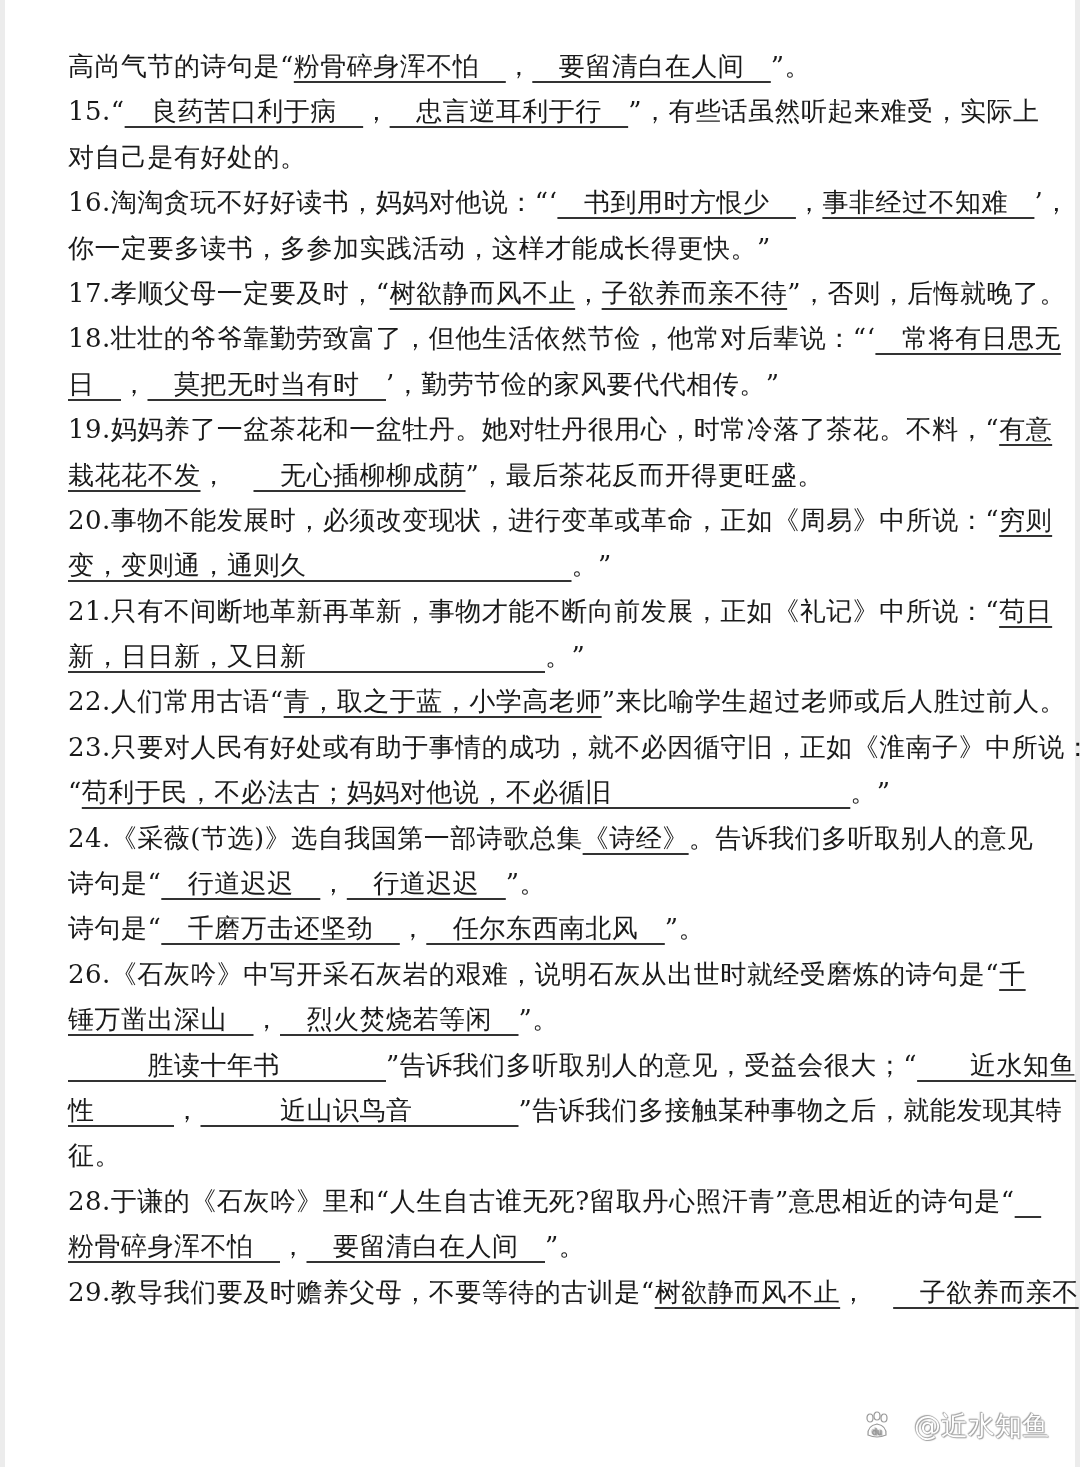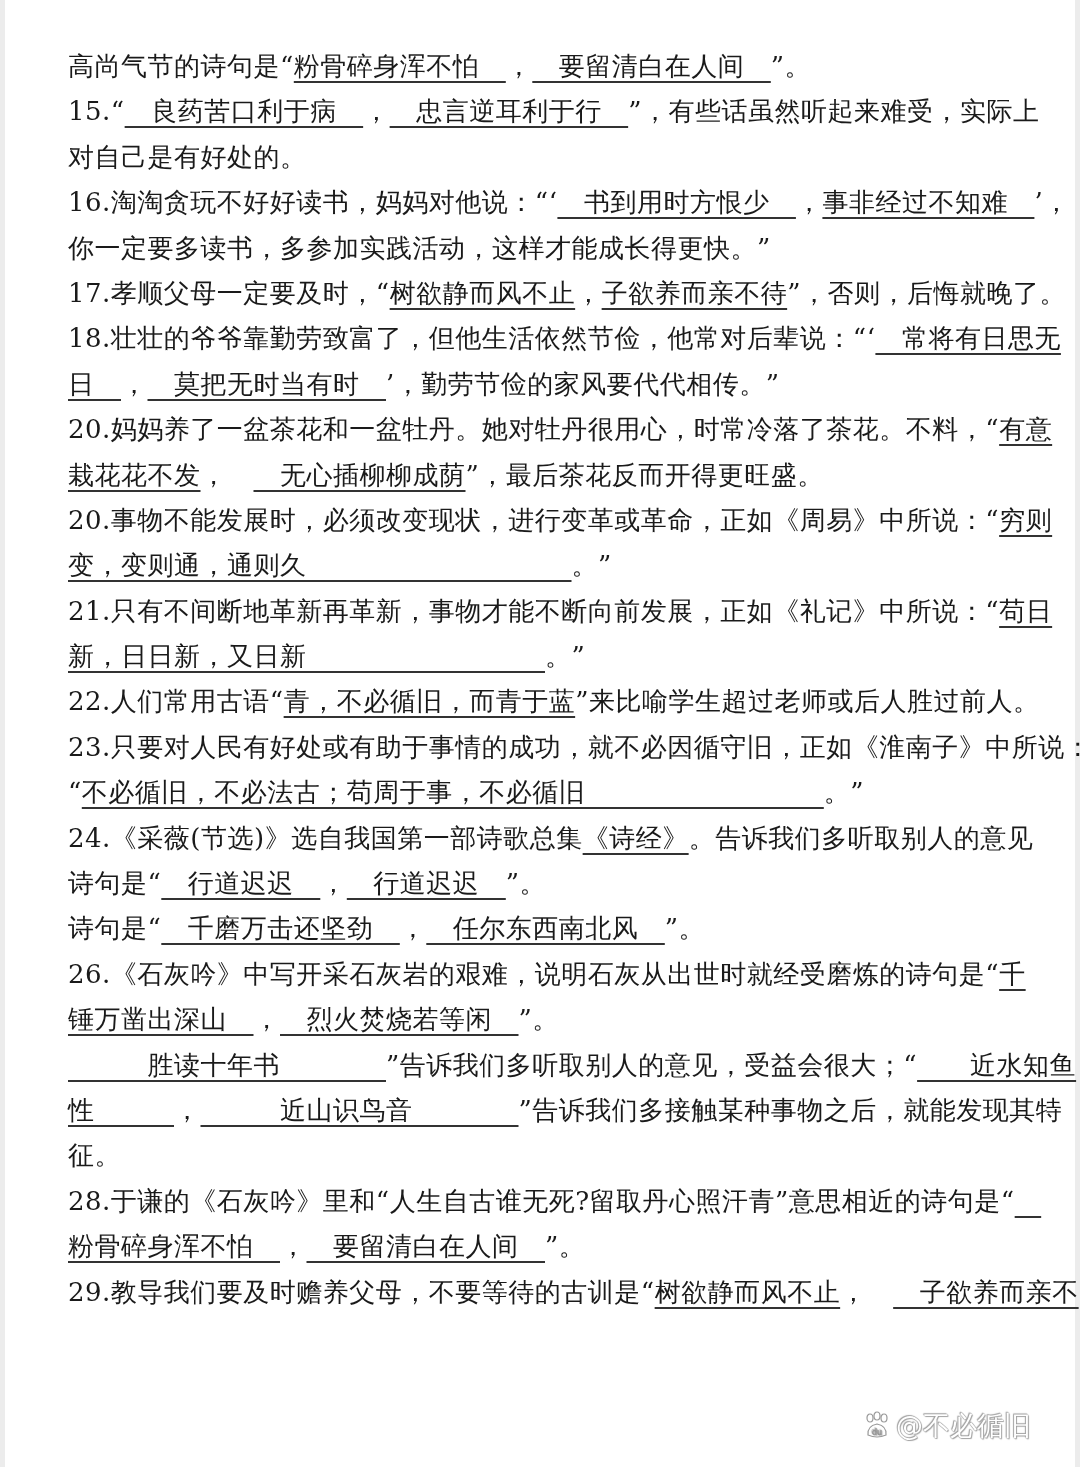--- a/index.html
+++ b/index.html
@@ -20,50 +20,50 @@
     font-size: 26px; white-space: nowrap;
     letter-spacing: 0.5px;
   }
   .line.justify { text-align: justify; text-align-last: justify; }
   .u {
     text-decoration: underline; text-decoration-thickness: 1.5px;
     text-underline-offset: 6px; text-decoration-color: #333;
   }
   .watermark {
     position: absolute; left: 862px; top: 1408px;
-    display: flex; align-items: center; gap: 4px;
+    display: flex; align-items: center; gap: 22px;
     color: #fff; font-family: "DejaVu Sans", sans-serif; font-size: 27px;
     text-shadow: 0 0 1px #888, 0 0 1px #888, 1px 1px 1px #aaa, -1px -1px 1px #aaa;
   }
   .paw { width: 30px; height: 30px; }
 </style>
 </head>
 <body>
 
 <div class="edge-left"></div>
 <div class="edge-right"></div>
 
 <div class="page" id="page">
     <div class="line"><span>高尚气节的诗句是“</span><span class="u">粉骨碎身浑不怕　</span><span>，</span><span class="u">　要留清白在人间　</span><span>”。</span></div>
     <div class="line justify"><span>15.“</span><span class="u">　良药苦口利于病　</span><span>，</span><span class="u">　忠言逆耳利于行　</span><span>”，有些话虽然听起来难受，实际上</span></div>
     <div class="line"><span>对自己是有好处的。</span></div>
     <div class="line justify"><span>16.淘淘贪玩不好好读书，妈妈对他说：“‘</span><span class="u">　书到用时方恨少　</span><span>，</span><span class="u">事非经过不知难　</span><span>’，</span></div>
     <div class="line"><span>你一定要多读书，多参加实践活动，这样才能成长得更快。”</span></div>
     <div class="line justify"><span>17.孝顺父母一定要及时，“</span><span class="u">树欲静而风不止</span><span>，</span><span class="u">子欲养而亲不待</span><span>”，否则，后悔就晚了。</span></div>
     <div class="line justify"><span>18.壮壮的爷爷靠勤劳致富了，但他生活依然节俭，他常对后辈说：“‘</span><span class="u">　常将有日思无</span></div>
     <div class="line"><span class="u">日　</span><span>，</span><span class="u">　莫把无时当有时　</span><span>’，勤劳节俭的家风要代代相传。”</span></div>
-    <div class="line justify"><span>20.妈妈养了一盆茶花和一盆牡丹。她对牡丹很用心，时常冷落了茶花。不料，“</span><span class="u">有意</span></div>
+    <div class="line justify"><span>19.妈妈养了一盆茶花和一盆牡丹。她对牡丹很用心，时常冷落了茶花。不料，“</span><span class="u">有意</span></div>
     <div class="line"><span class="u">栽花花不发</span><span>，　</span><span class="u">　无心插柳柳成荫</span><span>”，最后茶花反而开得更旺盛。</span></div>
     <div class="line justify"><span>20.事物不能发展时，必须改变现状，进行变革或革命，正如《周易》中所说：“</span><span class="u">穷则</span></div>
     <div class="line"><span class="u">变，变则通，通则久　　　　　　　　　　</span><span>。”</span></div>
     <div class="line justify"><span>21.只有不间断地革新再革新，事物才能不断向前发展，正如《礼记》中所说：“</span><span class="u">苟日</span></div>
     <div class="line"><span class="u">新，日日新，又日新　　　　　　　　　</span><span>。”</span></div>
-    <div class="line justify"><span>22.人们常用古语“</span><span class="u">青，不必循旧，而青于蓝</span><span>”来比喻学生超过老师或后人胜过前人。</span></div>
+    <div class="line justify"><span>22.人们常用古语“</span><span class="u">青，取之于蓝，小学高老师</span><span>”来比喻学生超过老师或后人胜过前人。</span></div>
     <div class="line justify"><span>23.只要对人民有好处或有助于事情的成功，就不必因循守旧，正如《淮南子》中所说：</span></div>
-    <div class="line"><span>“</span><span class="u">不必循旧，不必法古；苟周于事，不必循旧　　　　　　　　　</span><span>。”</span></div>
+    <div class="line"><span>“</span><span class="u">苟利于民，不必法古；妈妈对他说，不必循旧　　　　　　　　　</span><span>。”</span></div>
     <div class="line justify"><span>24.《采薇(节选)》选自我国第一部诗歌总集</span><span class="u">《诗经》</span><span>。告诉我们多听取别人的意见</span></div>
     <div class="line"><span>诗句是“</span><span class="u">　行道迟迟　</span><span>，</span><span class="u">　行道迟迟　</span><span>”。</span></div>
     <div class="line"><span>诗句是“</span><span class="u">　千磨万击还坚劲　</span><span>，</span><span class="u">　任尔东西南北风　</span><span>”。</span></div>
     <div class="line justify"><span>26.《石灰吟》中写开采石灰岩的艰难，说明石灰从出世时就经受磨炼的诗句是“</span><span class="u">千</span></div>
     <div class="line"><span class="u">锤万凿出深山　</span><span>，</span><span class="u">　烈火焚烧若等闲　</span><span>”。</span></div>
     <div class="line justify"><span class="u">　　　胜读十年书　　　　</span><span>”告诉我们多听取别人的意见，受益会很大；“</span><span class="u">　　近水知鱼</span></div>
     <div class="line justify"><span class="u">性　　　</span><span>，</span><span class="u">　　　近山识鸟音　　　　</span><span>”告诉我们多接触某种事物之后，就能发现其特</span></div>
     <div class="line"><span>征。</span></div>
     <div class="line justify"><span>28.于谦的《石灰吟》里和“人生自古谁无死?留取丹心照汗青”意思相近的诗句是“</span><span class="u">　</span></div>
     <div class="line"><span class="u">粉骨碎身浑不怕　</span><span>，</span><span class="u">　要留清白在人间　</span><span>”。</span></div>
@@ -73,14 +73,14 @@
 <div class="watermark">
   <svg class="paw" viewBox="0 0 30 30">
     <g fill="#fff" stroke="#999" stroke-width="1.2">
       <ellipse cx="8" cy="7" rx="3" ry="4"></ellipse>
       <ellipse cx="15" cy="5" rx="3" ry="4"></ellipse>
       <ellipse cx="22" cy="7" rx="3" ry="4"></ellipse>
       <path d="M6 24 Q5 15 15 13 Q25 15 24 24 Q15 28 6 24 Z"></path>
     </g>
     <text x="15" y="24" font-size="8" text-anchor="middle" fill="#999" font-family="DejaVu Sans, sans-serif">du</text>
   </svg>
-  <span>@不必循旧</span>
+  <span>@近水知鱼</span>
 </div>
 
 </body></html>

